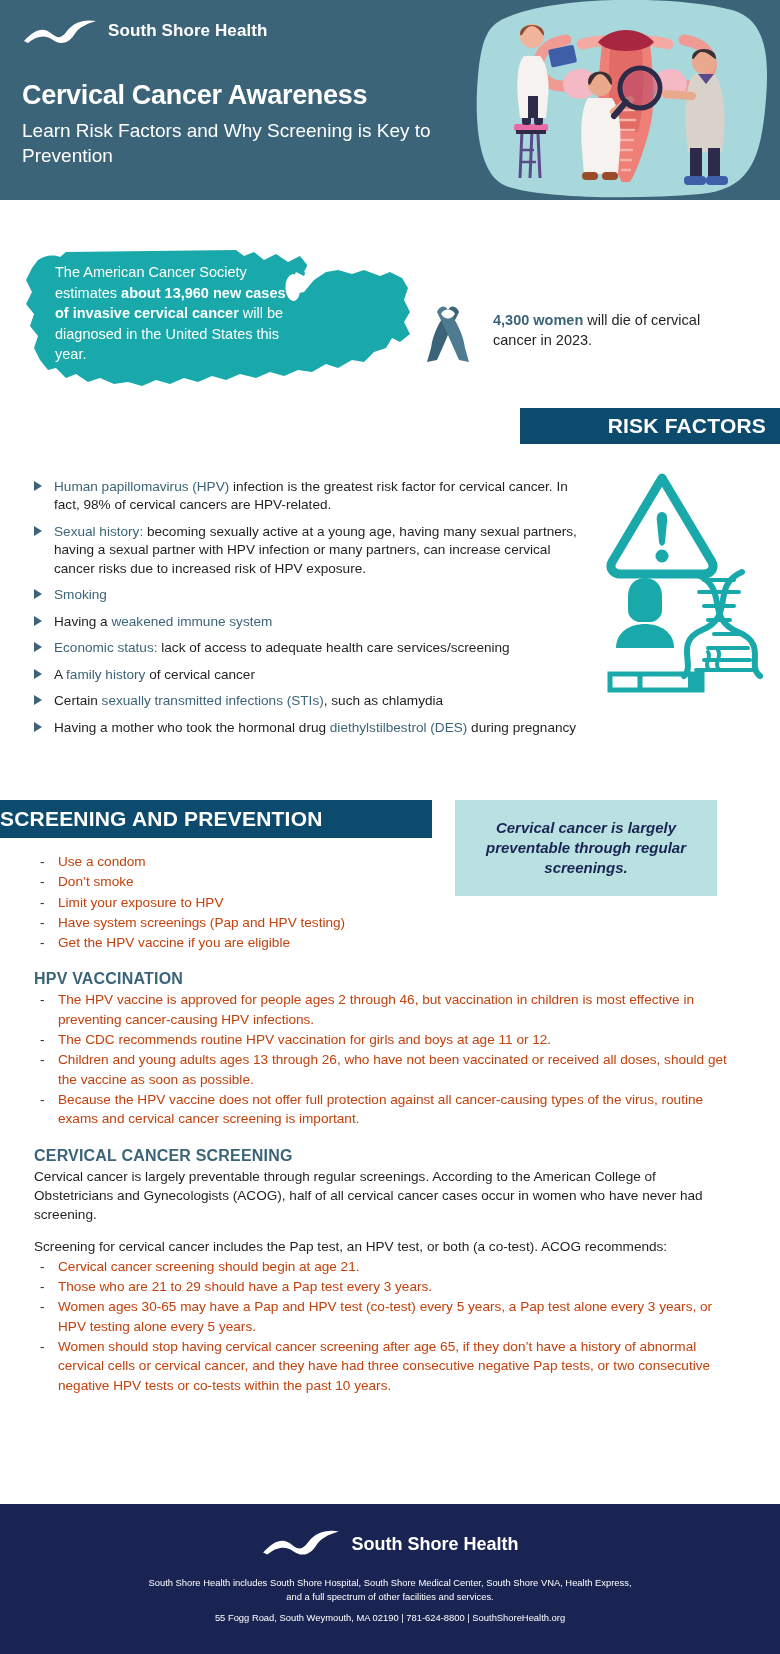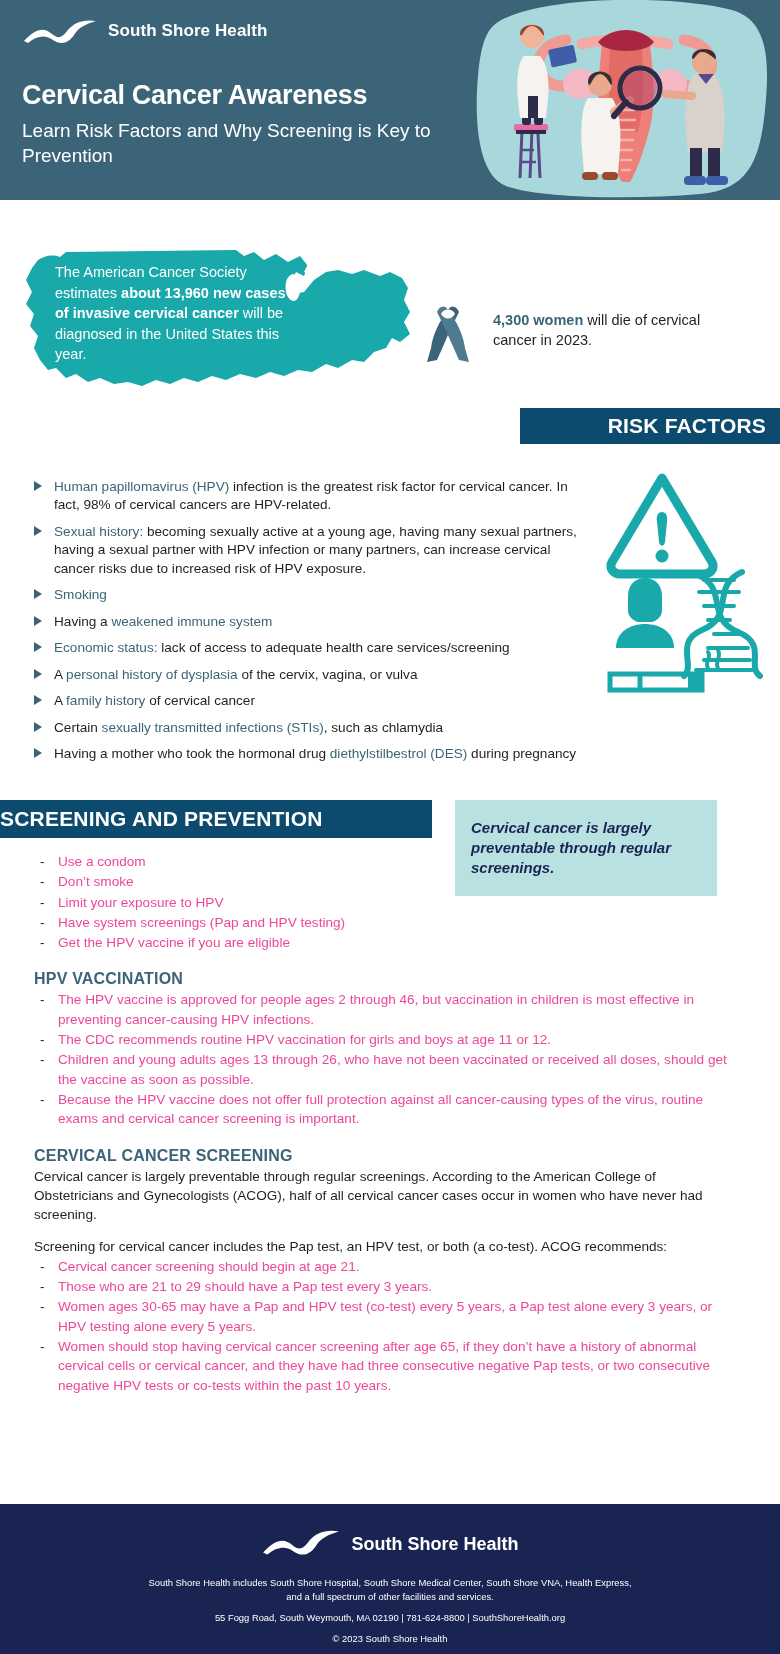--- a/index.html
+++ b/index.html
@@ -183,21 +183,21 @@
   .callout {
     position: absolute;
     left: 455px;
     top: 800px;
     width: 262px;
     height: 96px;
     background: #b9e1e2;
     display: flex;
     align-items: center;
     justify-content: center;
-    text-align: left;
+    text-align: center;
     padding: 0 16px;
   }
   .callout span {
     font-size: 15px;
     font-style: italic;
     font-weight: bold;
     color: #1a2453;
     line-height: 1.34;
   }
 
@@ -206,21 +206,21 @@
     left: 34px;
     top: 852px;
     width: 700px;
   }
   .dash-list { list-style: none; }
   .dash-list li {
     position: relative;
     padding-left: 24px;
     font-size: 13.6px;
     line-height: 1.42;
-    color: #ec4899;
+    color: #c2410c;
     margin-bottom: 1px;
   }
   .dash-list li::before {
     content: "-";
     position: absolute;
     left: 6px;
     top: 0;
     color: #231f20;
   }
   .short-list { width: 400px; }
@@ -414,24 +414,20 @@
       <div class="risk-item">
         <span class="tri"></span>
         <span>Having a </span><span class="hl">weakened immune system</span><span></span>
       </div>
       <div class="risk-item">
         <span class="tri"></span>
         <span></span><span class="hl">Economic status:</span><span> lack of access to adequate health care services/screening</span>
       </div>
       <div class="risk-item">
         <span class="tri"></span>
-        <span>A </span><span class="hl">personal history of dysplasia</span><span> of the cervix, vagina, or vulva</span>
-      </div>
-      <div class="risk-item">
-        <span class="tri"></span>
         <span>A </span><span class="hl">family history</span><span> of cervical cancer</span>
       </div>
       <div class="risk-item">
         <span class="tri"></span>
         <span>Certain </span><span class="hl">sexually transmitted infections (STIs)</span><span>, such as chlamydia</span>
       </div>
       <div class="risk-item">
         <span class="tri"></span>
         <span>Having a mother who took the hormonal drug </span><span class="hl">diethylstilbestrol (DES)</span><span> during pregnancy</span>
       </div>
@@ -516,16 +512,15 @@
       <span>
         <svg width="82" height="28" viewBox="0 0 78 26">
           <path d="M2 23 C14 10, 22 9, 30 16 C36 21, 40 20, 45 13 C52 4, 62 1, 74 3 C64 6, 57 9, 52 17 C46 26, 38 27, 31 22 C24 17, 16 17, 6 25 Z" fill="#ffffff"></path>
         </svg>
       </span>
       <span class="footer-logo-text">South Shore Health</span>
     </div>
     <div class="footer-line">South Shore Health includes South Shore Hospital, South Shore Medical Center, South Shore VNA, Health Express,</div>
     <div class="footer-line">and a full spectrum of other facilities and services.</div>
     <div class="footer-line mt">55 Fogg Road, South Weymouth, MA 02190  | 781-624-8800  |  SouthShoreHealth.org</div>
-    <div class="footer-line mt">© 2023 South Shore Health</div>
   </div>
 
 </div>
 
 </body></html>

